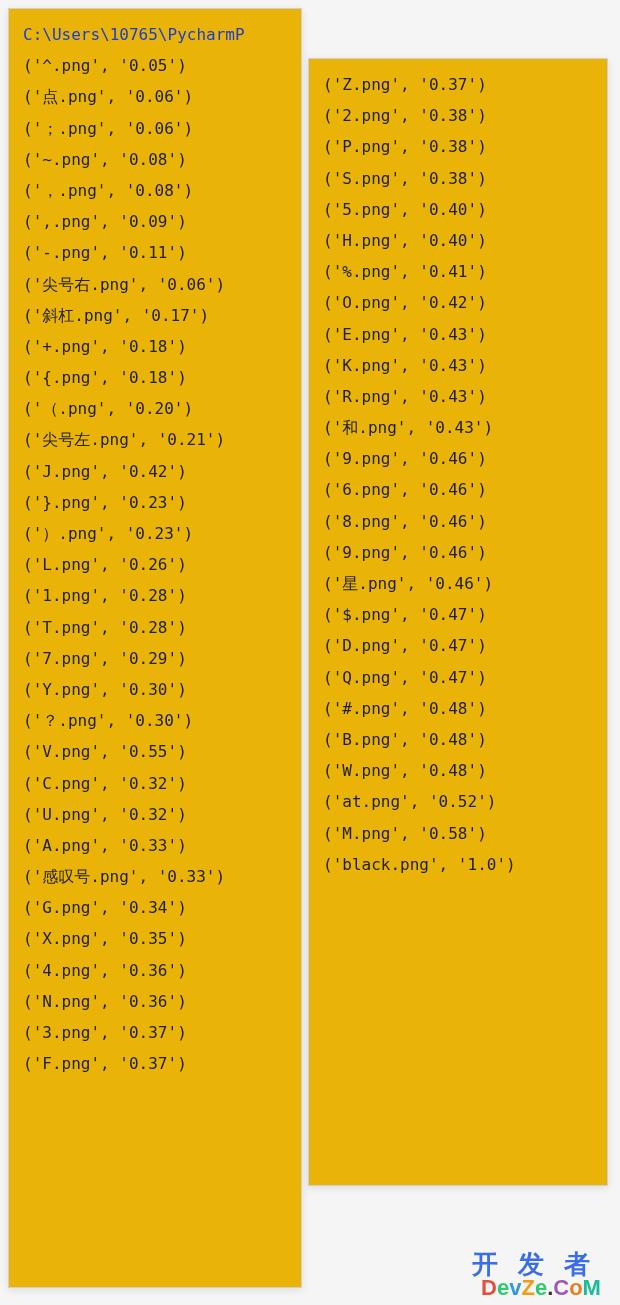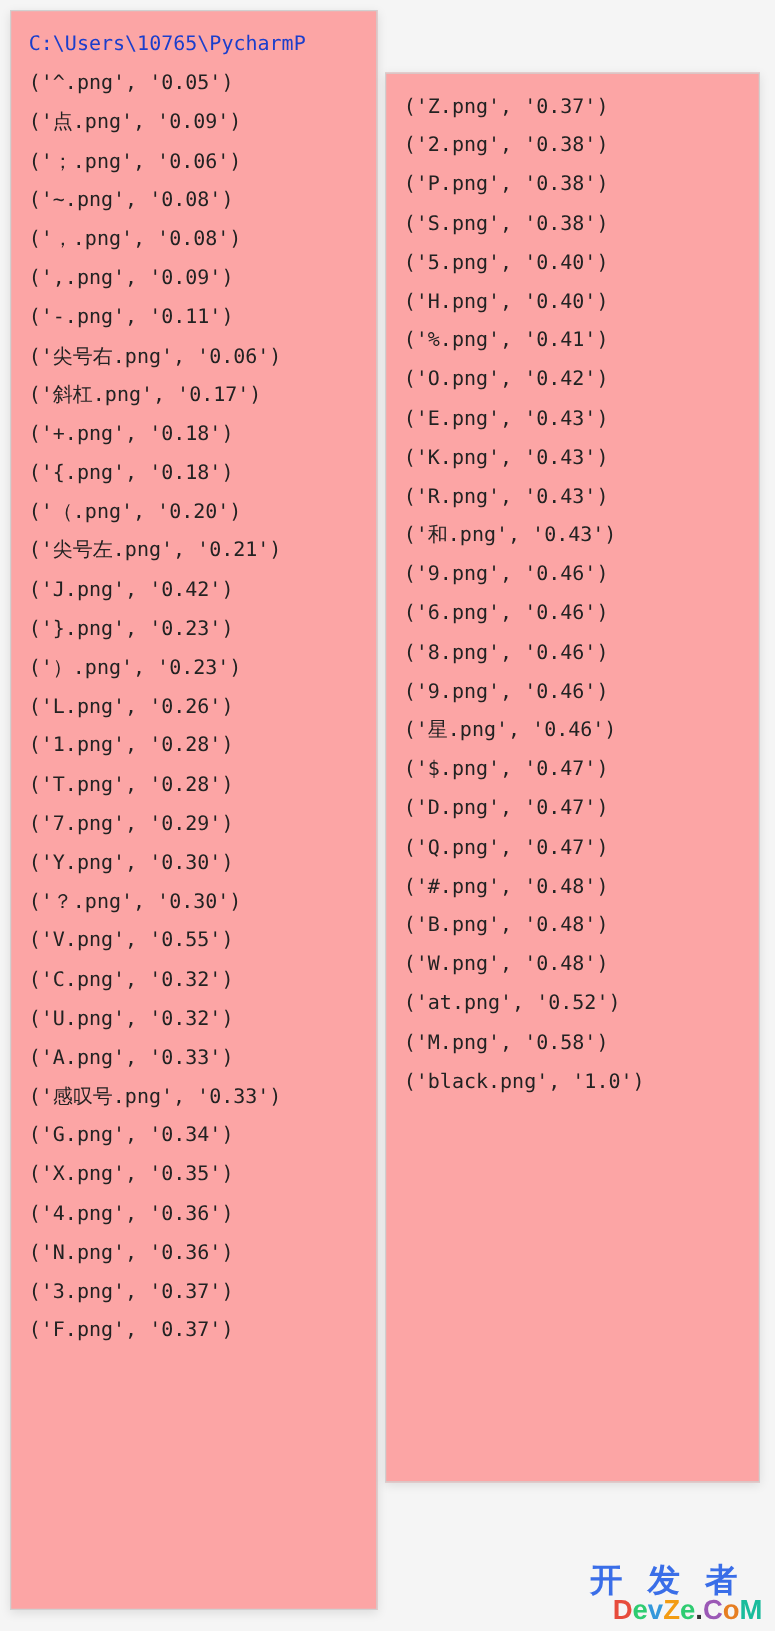--- a/index.html
+++ b/index.html
@@ -10,21 +10,21 @@
     body {
       font-family: "Consolas", "Menlo", "Monaco", monospace;
       font-size: 16px;
       background: #f5f5f5;
       width: 620px;
       height: 1305px;
       position: relative;
     }
     .console-panel {
       position: absolute;
-      background: #fca5a5;
+      background: #eab308;
       border: 1px solid #d0d0d0;
       box-shadow: 0 2px 8px rgba(0,0,0,0.1);
       padding: 10px 14px 14px 14px;
       line-height: 1.95;
       white-space: nowrap;
       overflow: hidden;
     }
     .panel-left {
       left: 8px;
       top: 8px;
@@ -41,21 +41,21 @@
       color: #1a3ecc;
       font-weight: 500;
     }
     .output-line {
       color: #222;
     }
     .watermark {
       position: absolute;
       right: 10px;
       bottom: 6px;
-      text-align: right;
+      text-align: center;
       font-family: "Arial", sans-serif;
       line-height: 1.0;
     }
     .watermark .cn {
       font-size: 26px;
       color: #3a6ee8;
       letter-spacing: 20px;
       font-weight: 600;
     }
     .watermark .en {
@@ -72,21 +72,21 @@
     .watermark .o { color: #e67e22; }
     .watermark .m { color: #1abc9c; }
   </style>
 </head>
 <body>
 
 <div class="console-panel panel-left">
   <div class="path-line">C:\Users\10765\PycharmP</div>
   <div id="lines-left">
       <div class="output-line">('^.png', '0.05')</div>
-      <div class="output-line">('点.png', '0.09')</div>
+      <div class="output-line">('点.png', '0.06')</div>
       <div class="output-line">('；.png', '0.06')</div>
       <div class="output-line">('~.png', '0.08')</div>
       <div class="output-line">('，.png', '0.08')</div>
       <div class="output-line">(',.png', '0.09')</div>
       <div class="output-line">('-.png', '0.11')</div>
       <div class="output-line">('尖号右.png', '0.06')</div>
       <div class="output-line">('斜杠.png', '0.17')</div>
       <div class="output-line">('+.png', '0.18')</div>
       <div class="output-line">('{.png', '0.18')</div>
       <div class="output-line">('（.png', '0.20')</div>

